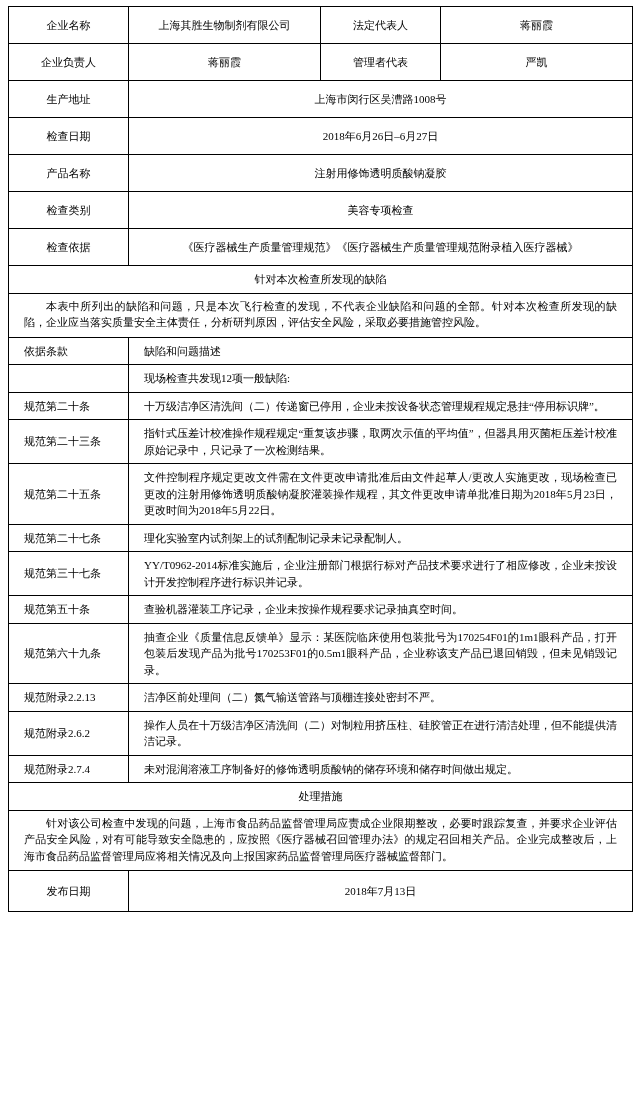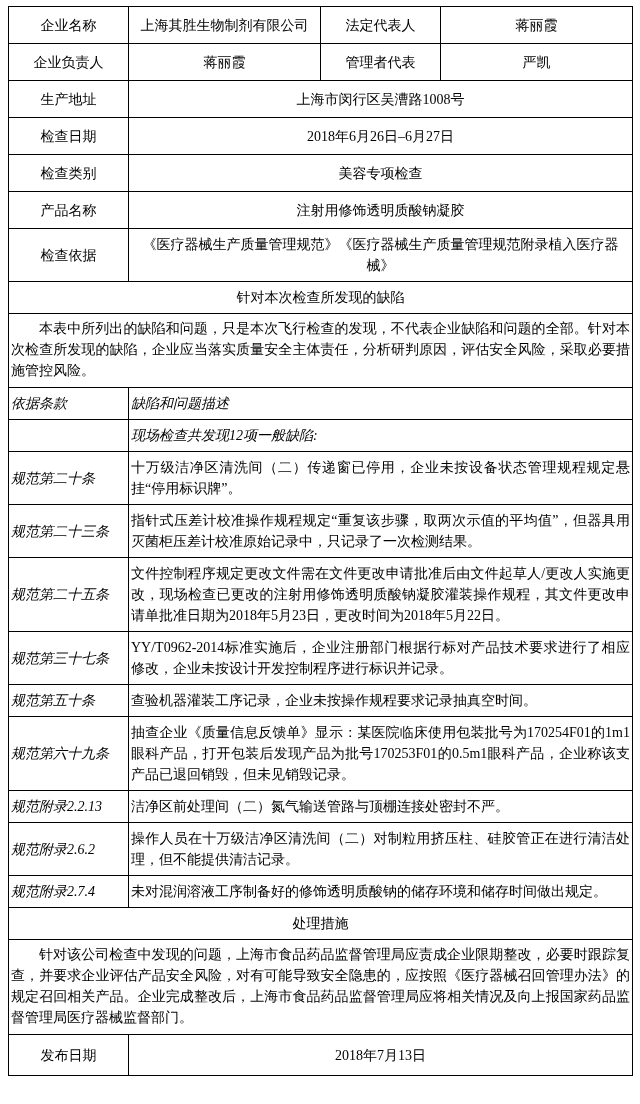--- a/index.html
+++ b/index.html
@@ -17,28 +17,28 @@
     box-sizing: border-box;
     padding: 6px 8px 10px 8px;
   }
   table.doc {
     width: 624px;
     border-collapse: collapse;
     table-layout: fixed;
   }
   table.doc td {
     border: 1px solid #000000;
-    font-size: 14px;
+    font-size: 11px;
     line-height: 1.5;
-    padding: 5px 2px;
+    padding: 5px 15px;
     vertical-align: middle;
     word-break: break-all;
   }
   .ctr { text-align: center; }
-  .lft { text-align: left; font-style: italic; }
+  .lft { text-align: left; }
   .just {
     text-align: justify;
     text-justify: inter-ideograph;
   }
   .indent {
     text-indent: 2em;
   }
   .pad-cell {
     padding: 8px 10px;
     font-family: Liberation Mono, monospace;
@@ -71,26 +71,26 @@
       </tr>
       <tr class="row-h-1">
         <td class="ctr">生产地址</td>
         <td class="ctr" colspan="3">上海市闵行区吴漕路1008号</td>
       </tr>
       <tr class="row-h-1">
         <td class="ctr">检查日期</td>
         <td class="ctr" colspan="3">2018年6月26日–6月27日</td>
       </tr>
       <tr class="row-h-1">
+        <td class="ctr">产品名称</td>
+        <td class="ctr" colspan="3">注射用修饰透明质酸钠凝胶</td>
+      </tr>
+      <tr class="row-h-1">
         <td class="ctr">检查类别</td>
         <td class="ctr" colspan="3">美容专项检查</td>
-      </tr>
-      <tr class="row-h-1">
-        <td class="ctr">产品名称</td>
-        <td class="ctr" colspan="3">注射用修饰透明质酸钠凝胶</td>
       </tr>
       <tr class="row-h-1">
         <td class="ctr">检查依据</td>
         <td class="ctr" colspan="3">《医疗器械生产质量管理规范》《医疗器械生产质量管理规范附录植入医疗器械》</td>
       </tr>
 
       <tr>
         <td class="ctr" colspan="4">针对本次检查所发现的缺陷</td>
       </tr>
       <tr>
@@ -111,20 +111,24 @@
         <td class="lft">规范第二十条</td>
         <td class="just" colspan="3">十万级洁净区清洗间（二）传递窗已停用，企业未按设备状态管理规程规定悬挂“停用标识牌”。</td>
       </tr>
       <tr>
         <td class="lft">规范第二十三条</td>
         <td class="just" colspan="3">指针式压差计校准操作规程规定“重复该步骤，取两次示值的平均值”，但器具用灭菌柜压差计校准原始记录中，只记录了一次检测结果。</td>
       </tr>
       <tr>
         <td class="lft">规范第二十五条</td>
         <td class="just" colspan="3">文件控制程序规定更改文件需在文件更改申请批准后由文件起草人/更改人实施更改，现场检查已更改的注射用修饰透明质酸钠凝胶灌装操作规程，其文件更改申请单批准日期为2018年5月23日，更改时间为2018年5月22日。</td>
+      </tr>
+      <tr>
+        <td class="lft">规范第二十七条</td>
+        <td class="just" colspan="3">理化实验室内试剂架上的试剂配制记录未记录配制人。</td>
       </tr>
       <tr>
         <td class="lft">规范第三十七条</td>
         <td class="just" colspan="3">YY/T0962-2014标准实施后，企业注册部门根据行标对产品技术要求进行了相应修改，企业未按设计开发控制程序进行标识并记录。</td>
       </tr>
       <tr>
         <td class="lft">规范第五十条</td>
         <td class="just" colspan="3">查验机器灌装工序记录，企业未按操作规程要求记录抽真空时间。</td>
       </tr>
       <tr>

